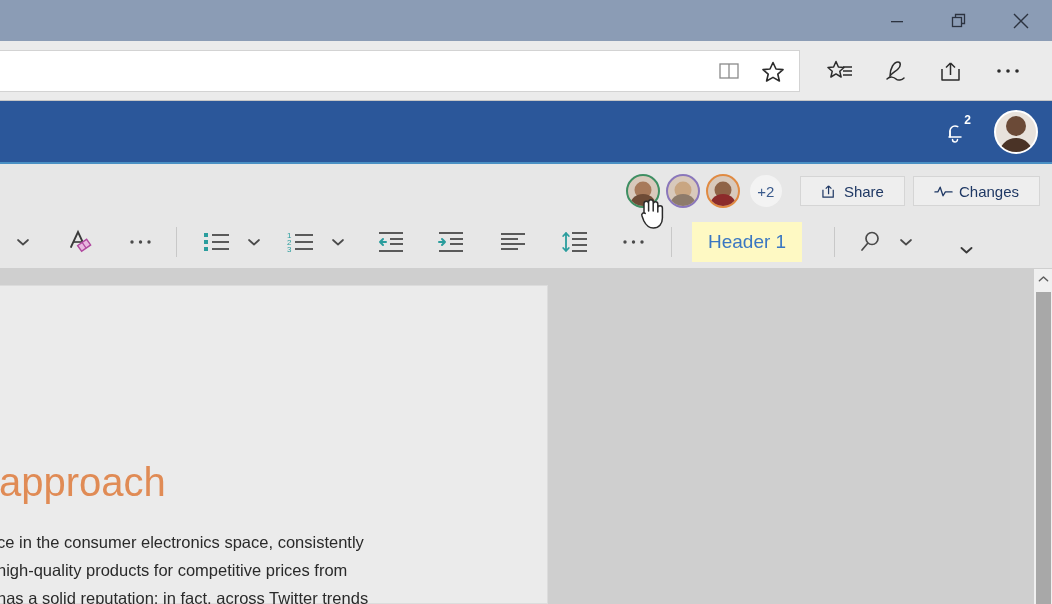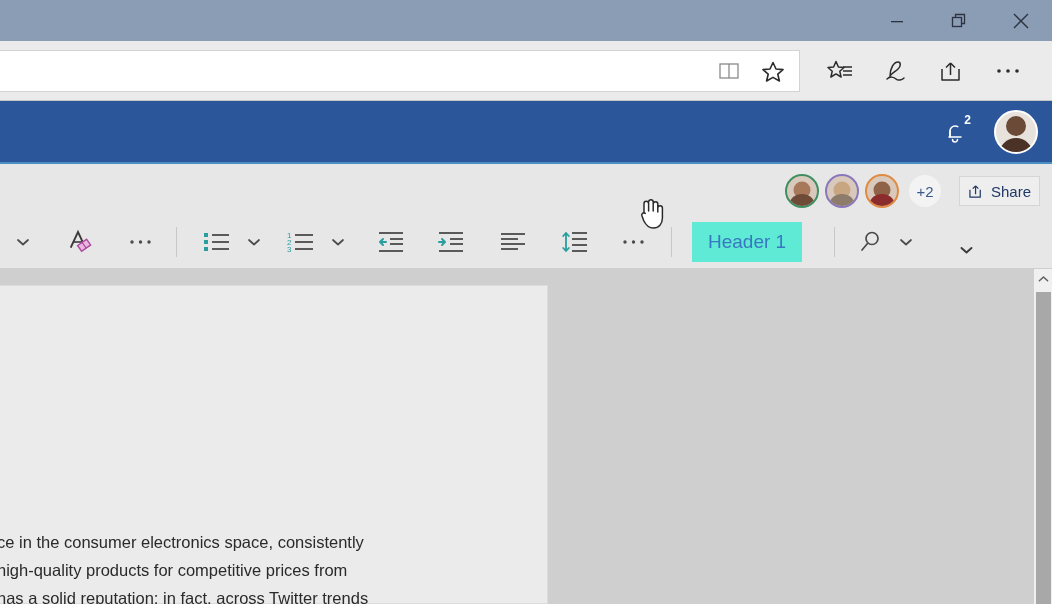--- a/index.html
+++ b/index.html
@@ -117,21 +117,21 @@
   .av.orange .face { background: #8f6347; }
   .av.orange .body { background: #8c2b2b; }
 
   .plusbadge {
     width: 32px; height: 32px; border-radius: 50%;
     background: #f3f3f3; color: #3a5a8c;
     display: flex; align-items: center; justify-content: center;
     font-size: 15px; margin: 0 10px 0 4px;
   }
   .cmdbtn {
-    height: 30px; padding: 0 8px;
+    height: 30px; padding: 0 20px;
     border: 1px solid #d5d5d5; background: #eeeeee;
     display: flex; align-items: center; gap: 6px;
     color: #1f3864; font-size: 15px;
     margin-left: 8px;
   }
   .cmdbtn svg { display: block; }
 
   
   .fmtrow {
     position: absolute; left: 0; top: 52px; width: 1052px; height: 52px;
@@ -143,21 +143,21 @@
     color: #4a4a4a;
   }
   .chev { width: 26px; }
   .sep {
     width: 1px; height: 30px; background: #c8c8c8; margin: 0 8px;
   }
   .stylebox {
     height: 40px; display: flex; align-items: center;
     padding: 0 16px; font-size: 19px;
   }
-  .stylebox.h1 { background: #5eead4; color: #3a77c2; }
+  .stylebox.h1 { background: #fef9c3; color: #3a77c2; }
   .stylebox.normal { background: #f4f4f4; color: #222; font-size: 16px; }
 
   
   .docsurface {
     position: absolute; left: 0; top: 269px; width: 1034px; height: 335px;
     background: #cfcfcf;
   }
   .page {
     position: absolute; left: -120px; top: 16px;
     width: 668px; height: 319px;
@@ -306,20 +306,28 @@
         <span>
           <svg width="17" height="15" viewBox="0 0 18 16" fill="none" stroke="#1f3864" stroke-width="1.3" stroke-linejoin="round">
             <path d="M2 6 V14 H13 V6"></path>
             <path d="M8 11 V2 M8 2 L5 5 M8 2 L11 5"></path>
           </svg>
         </span>
         <span>Share</span>
       </div>
 
 
+      <div class="cmdbtn">
+        <span>
+          <svg width="19" height="14" viewBox="0 0 20 14" fill="none" stroke="#1f3864" stroke-width="1.4" stroke-linecap="round" stroke-linejoin="round">
+            <path d="M1 8 h3 l2.5 -5 l3 9 l2.5 -4 h7"></path>
+          </svg>
+        </span>
+        <span>Changes</span>
+      </div>
     </div>
 
     <div class="fmtrow">
 
       <div class="tool chev" style="margin-left:6px">
         <svg width="14" height="10" viewBox="0 0 14 10" fill="none" stroke="#4a4a4a" stroke-width="1.7" stroke-linecap="round" stroke-linejoin="round">
             <path d="M2 3 L7 7.5 L12 3"></path>
           </svg>
       </div>
 
@@ -443,20 +451,21 @@
       <div class="tool chev" style="margin-left:26px;margin-top:16px">
         <svg width="15" height="10" viewBox="0 0 14 10" fill="none" stroke="#3a3a3a" stroke-width="1.9" stroke-linecap="round" stroke-linejoin="round">
             <path d="M2 3 L7 7.5 L12 3"></path>
           </svg>
       </div>
     </div>
   </div>
 
   <div class="docsurface">
     <div class="page">
+      <div class="doc-heading">approach</div>
       <div class="doc-body">
         <div>ce in the consumer electronics space, consistently</div>
         <div>high-quality products for competitive prices from</div>
         <div>has a solid reputation; in fact, across Twitter trends</div>
       </div>
     </div>
   </div>
 
   <div class="scrollbar">
     <div class="sb-up">

